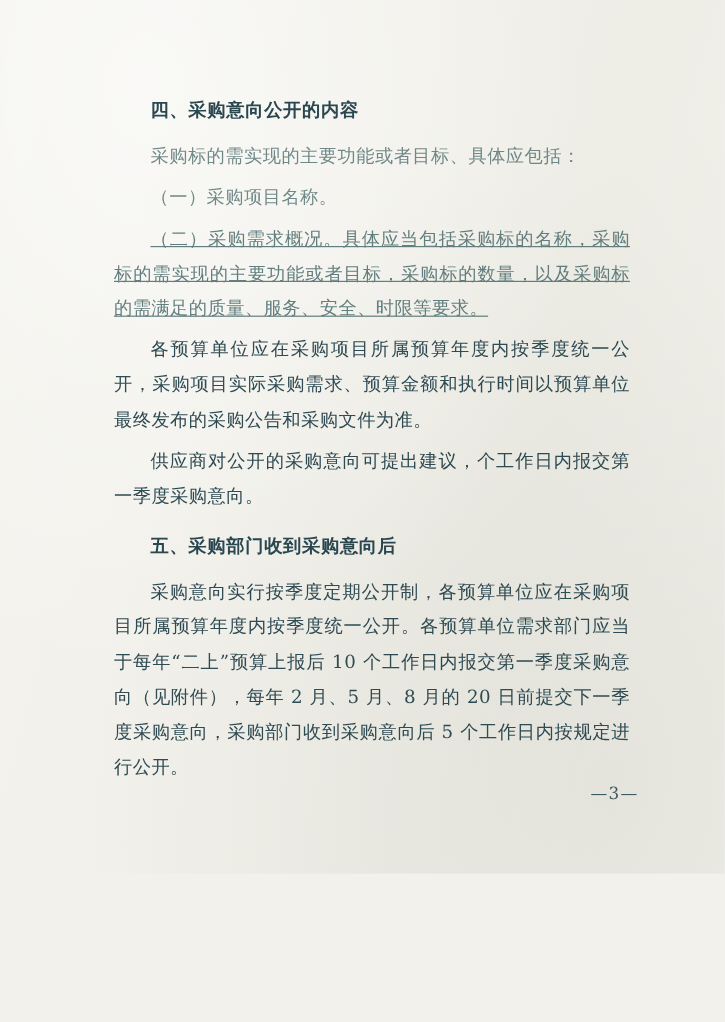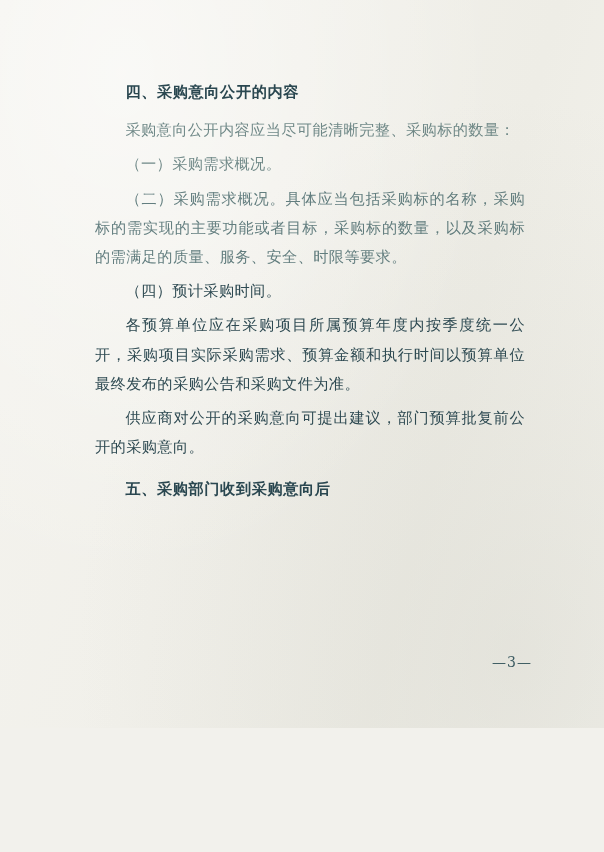--- a/index.html
+++ b/index.html
@@ -53,54 +53,55 @@
     color: #2a4750;
     letter-spacing: 0.6px;
   }
   p.faint {
     color: #4b6b6b;
     opacity: 0.78;
   }
   p.faint2 {
     color: #4a6a6c;
     opacity: 0.85;
+    text-decoration: underline;
   }
   .gap-sm { margin-bottom: 9px; }
   .gap-md { margin-bottom: 13px; }
   .pagenum {
     position: absolute;
     right: 72px;
     bottom: 58px;
     font-size: 14px;
     color: #3b5a61;
     letter-spacing: 1px;
   }
 </style>
 </head>
 <body>
 
 <div class="page">
   <div class="content">
 
     <p class="heading gap-sm">四、采购意向公开的内容</p>
 
-    <p class="indent faint">采购意向公开内容应当尽可能清晰完整、采购标的数量：</p>
+    <p class="indent faint">采购标的需实现的主要功能或者目标、具体应包括：</p>
 
-    <p class="indent faint">（一）采购需求概况。</p>
+    <p class="indent faint">（一）采购项目名称。</p>
 
     <p class="indent faint2">（二）采购需求概况。具体应当包括采购标的名称，采购标的需实现的主要功能或者目标，采购标的数量，以及采购标的需满足的质量、服务、安全、时限等要求。</p>
 
 
-    <p class="indent">（四）预计采购时间。</p>
 
 
     <p class="indent">各预算单位应在采购项目所属预算年度内按季度统一公开，采购项目实际采购需求、预算金额和执行时间以预算单位最终发布的采购公告和采购文件为准。</p>
 
-    <p class="indent gap-md">供应商对公开的采购意向可提出建议，部门预算批复前公开的采购意向。</p>
+    <p class="indent gap-md">供应商对公开的采购意向可提出建议，个工作日内报交第一季度采购意向。</p>
 
     <p class="heading gap-sm">五、采购部门收到采购意向后</p>
 
 
+    <p class="indent">采购意向实行按季度定期公开制，各预算单位应在采购项目所属预算年度内按季度统一公开。各预算单位需求部门应当于每年“二上”预算上报后 10 个工作日内报交第一季度采购意向（见附件），每年 2 月、5 月、8 月的 20 日前提交下一季度采购意向，采购部门收到采购意向后 5 个工作日内按规定进行公开。</p>
 
   </div>
 
   <div class="pagenum">—3—</div>
 </div>
 
 </body></html>

